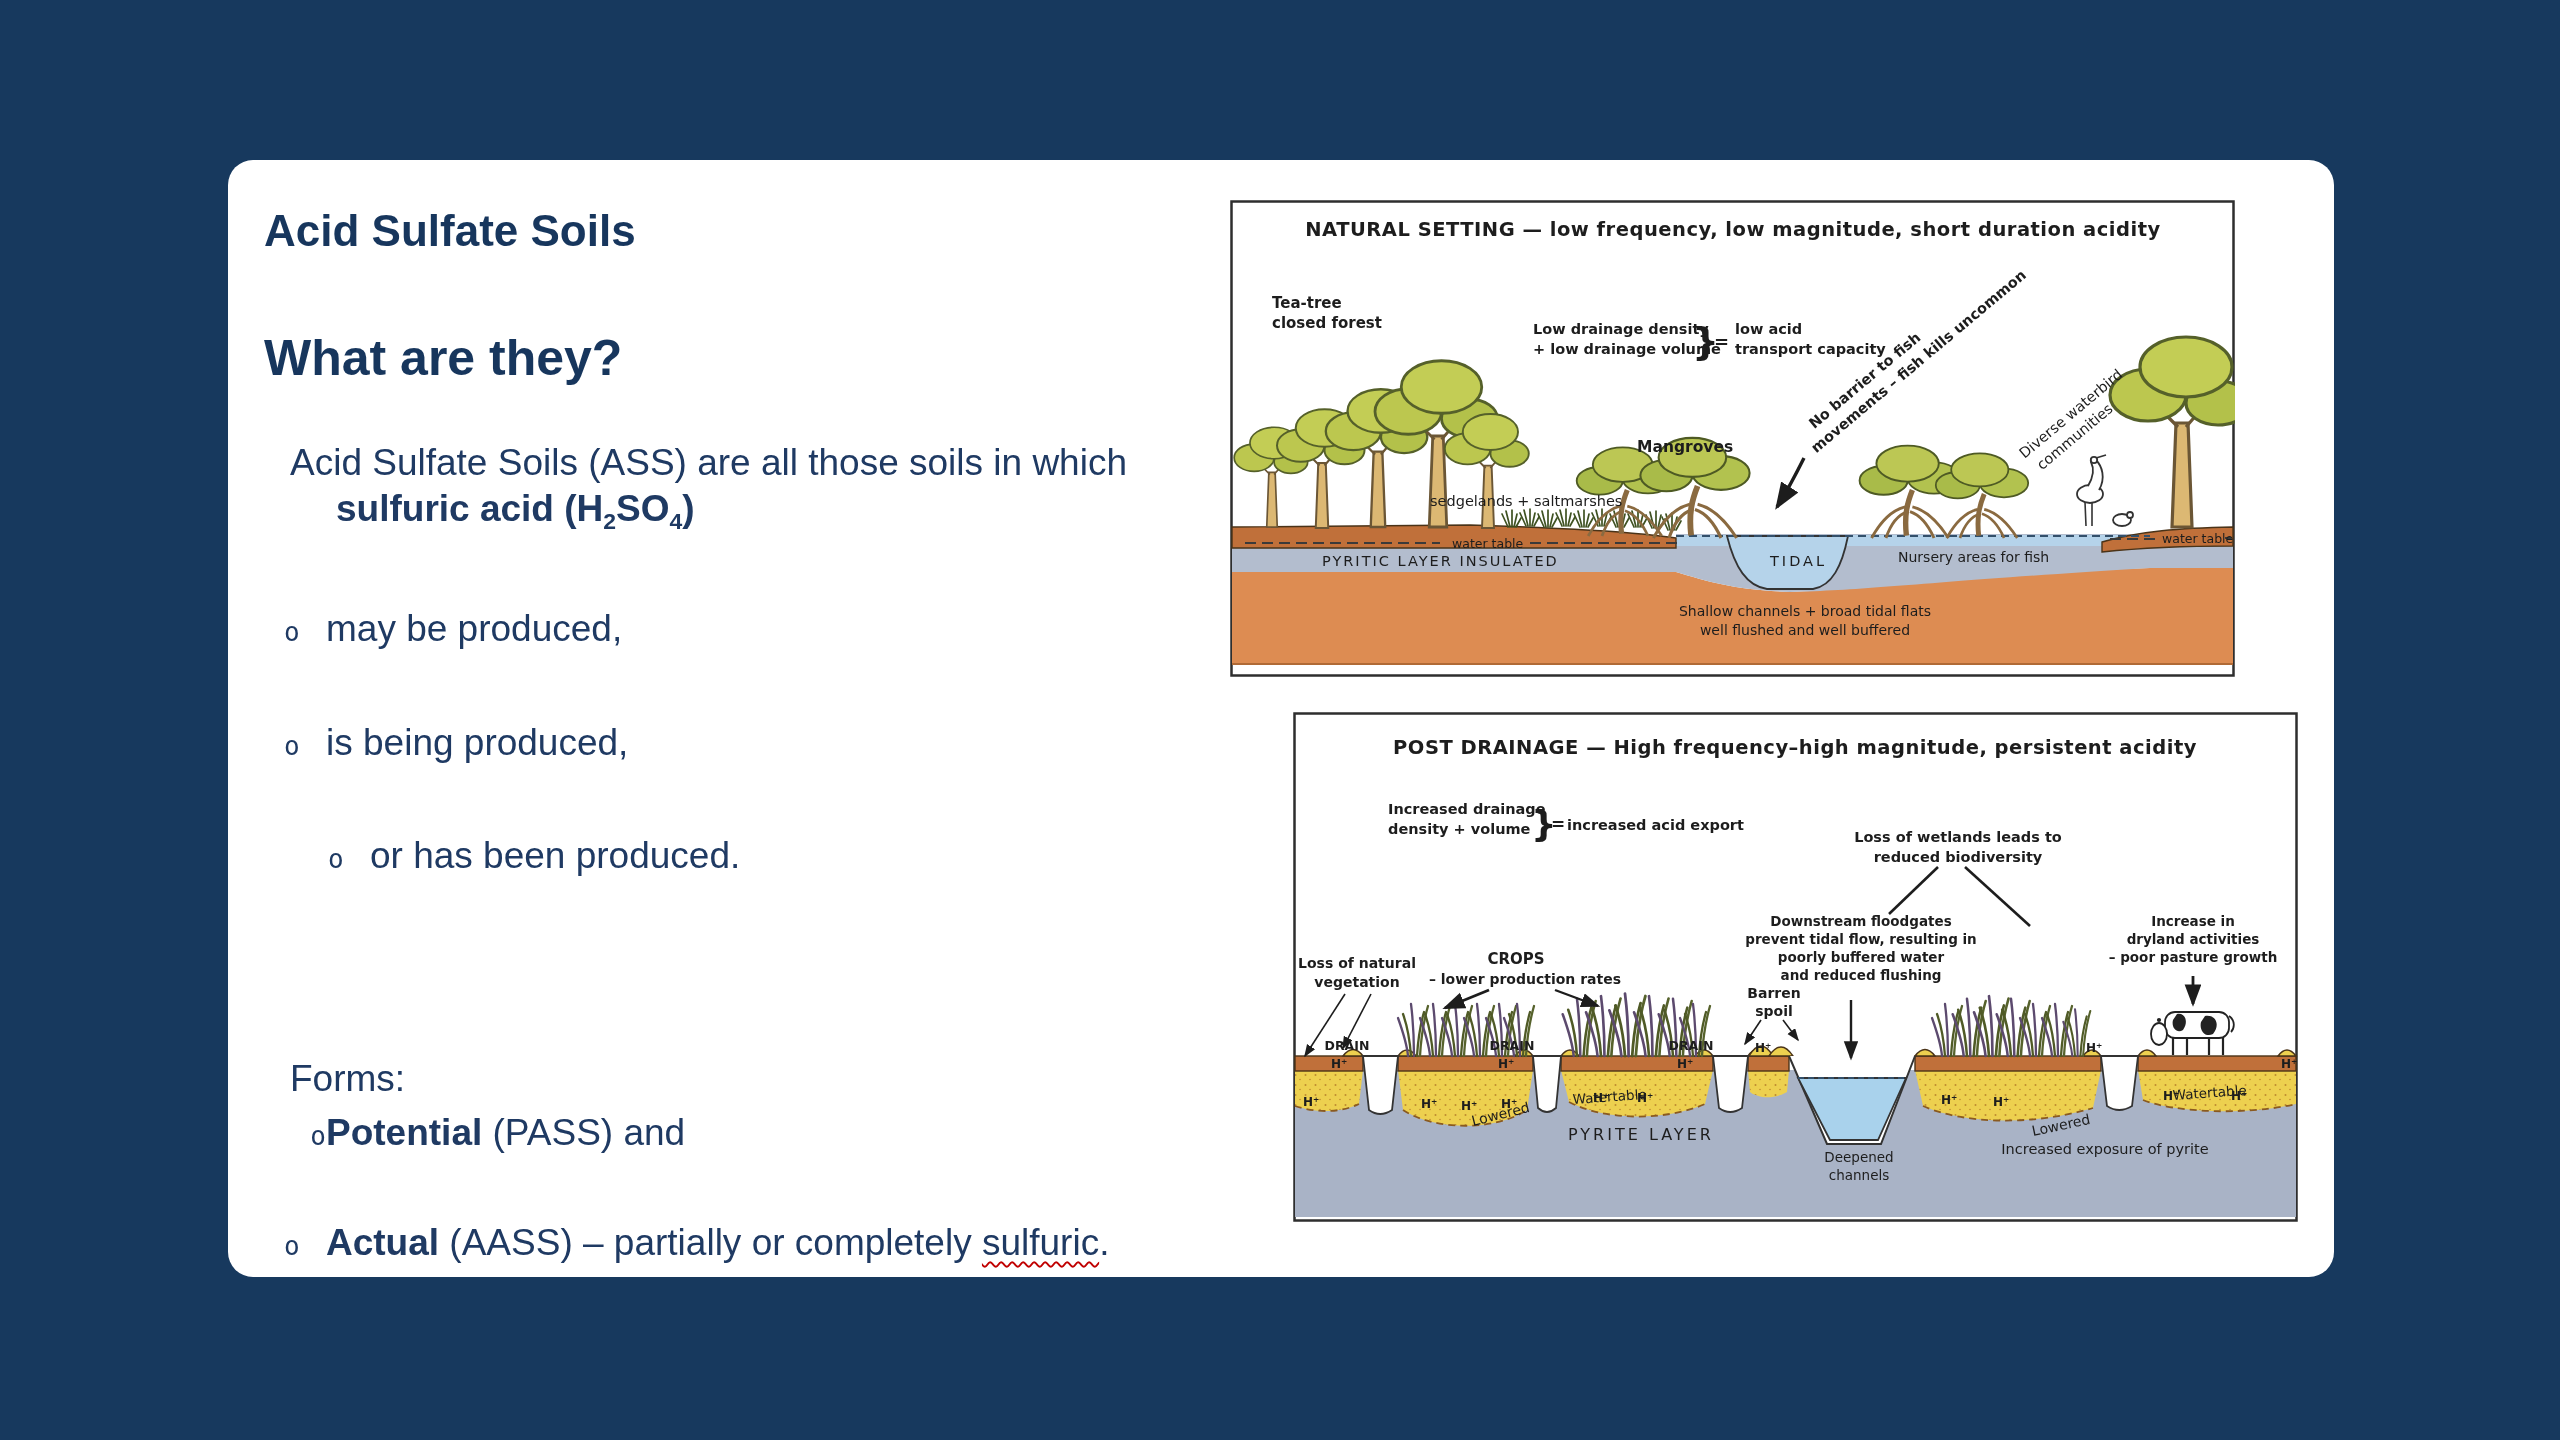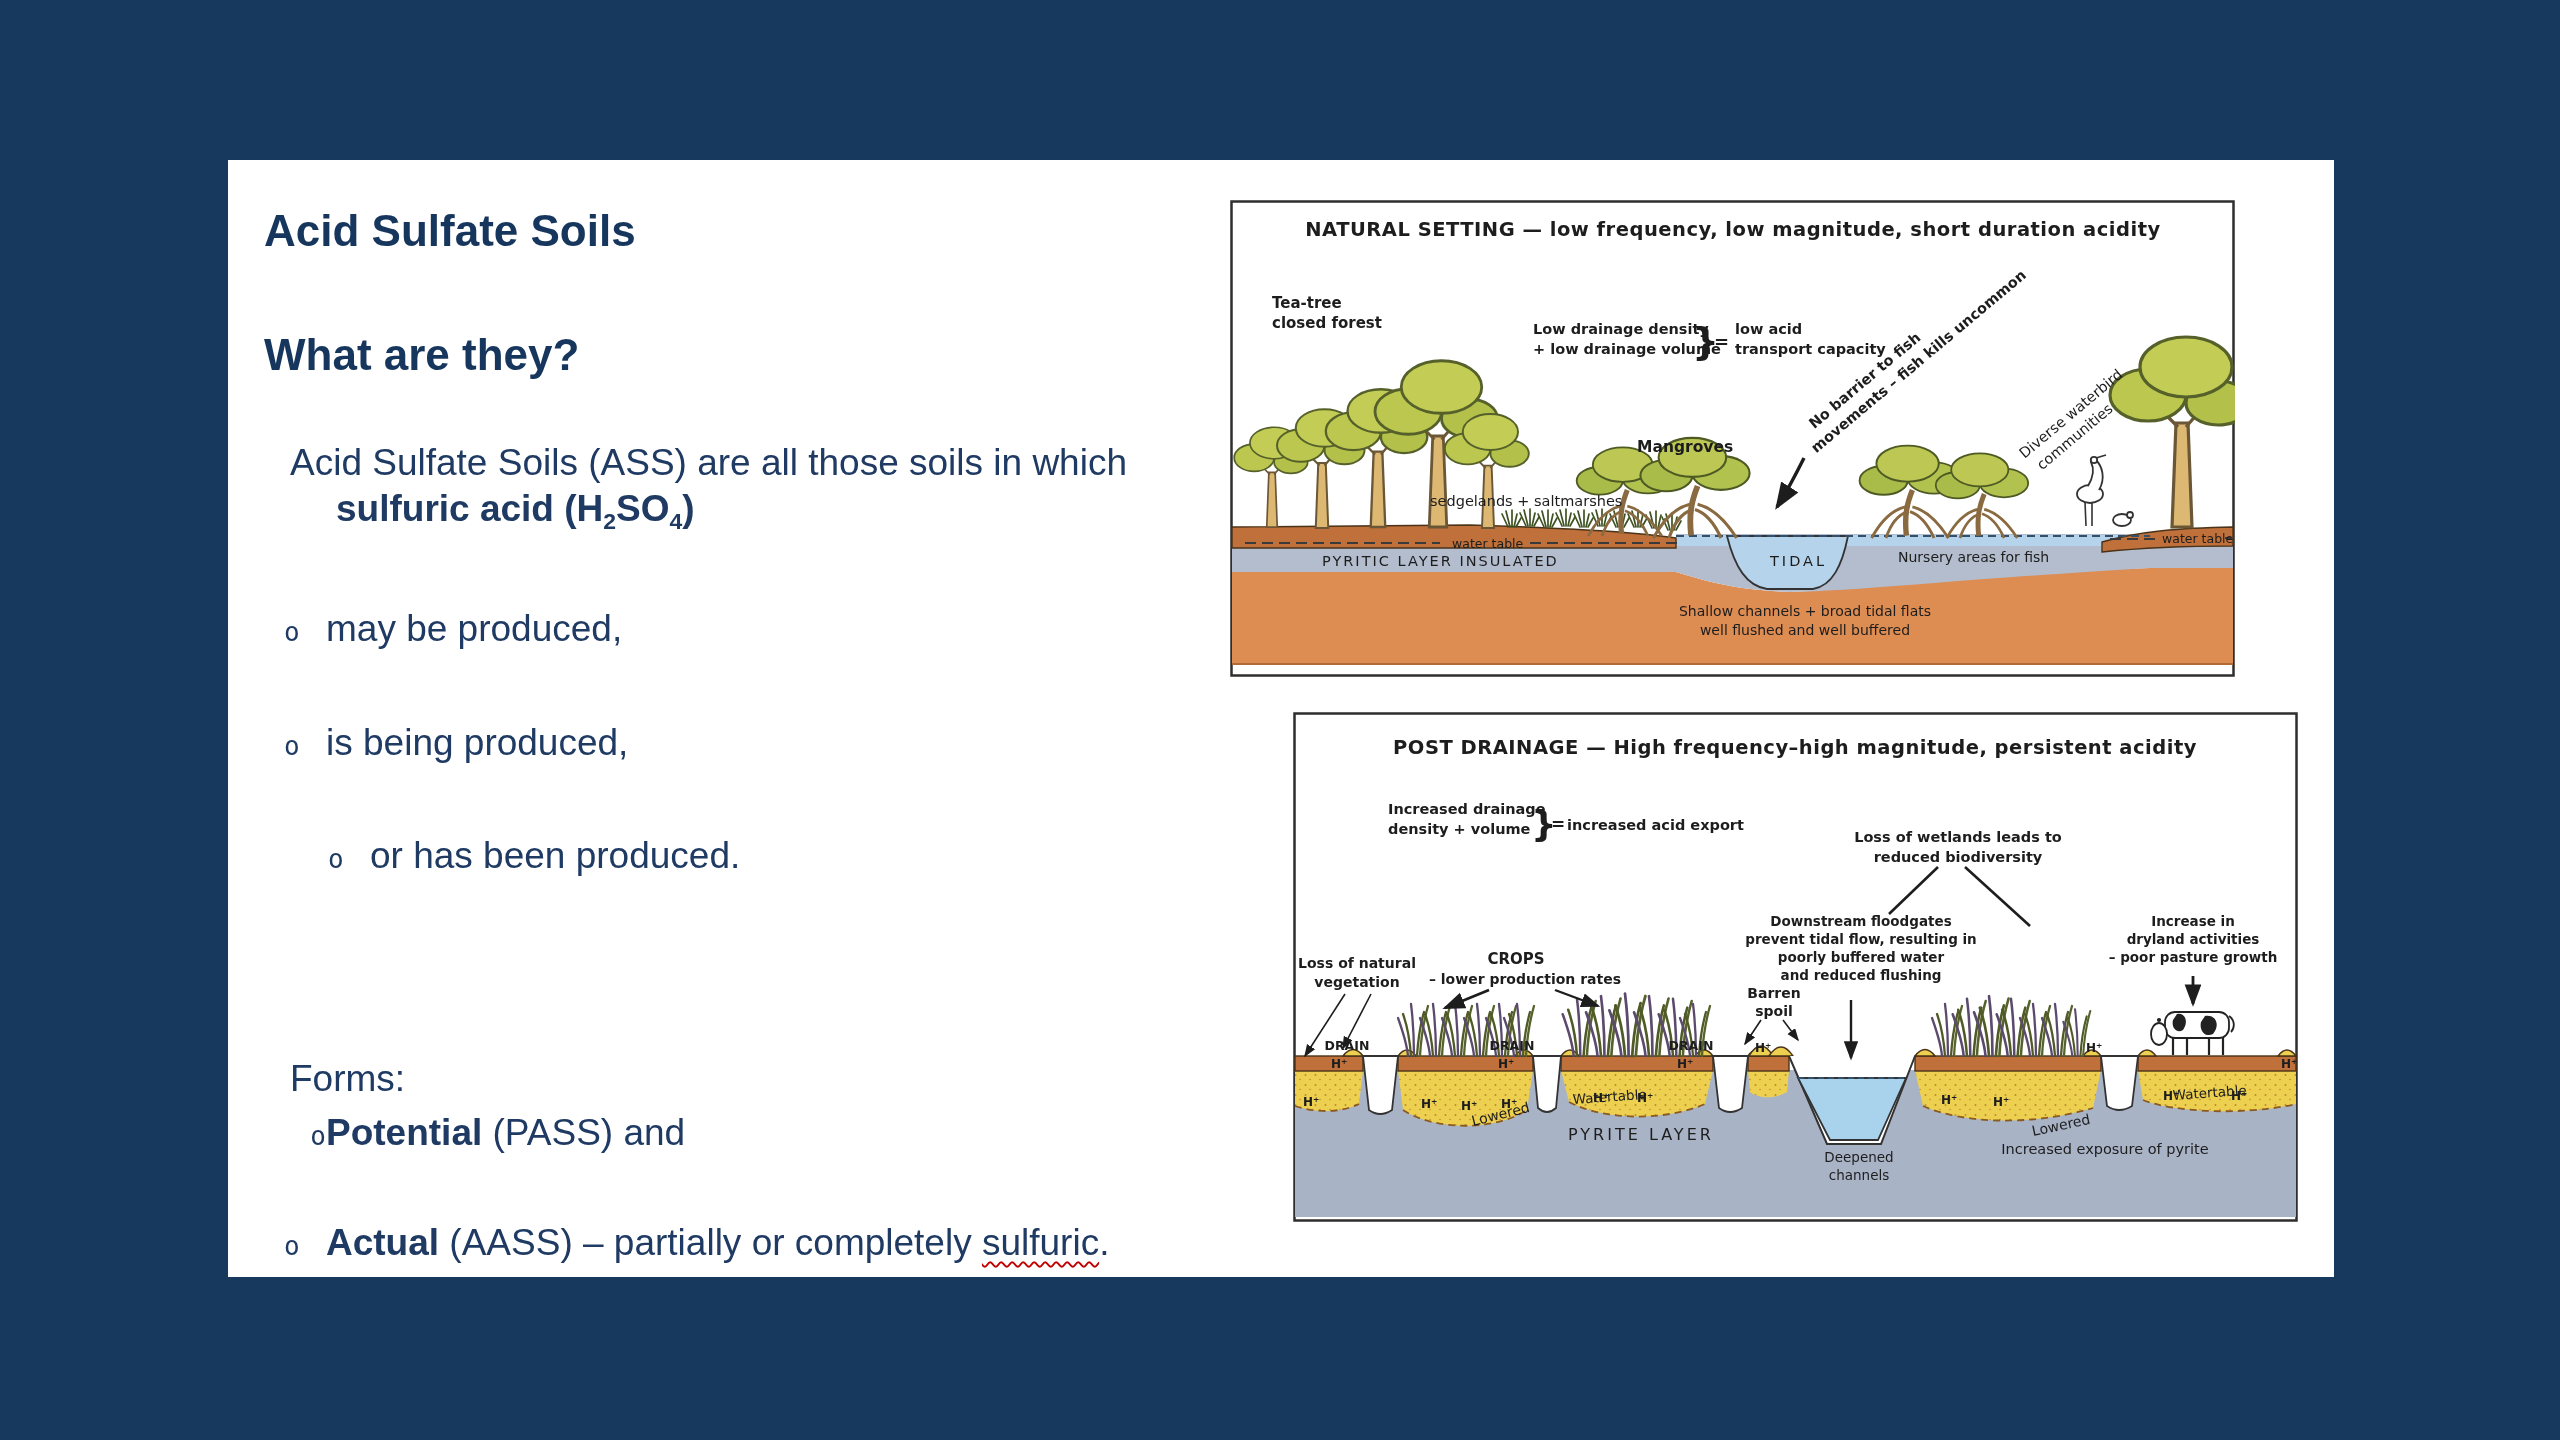--- a/index.html
+++ b/index.html
@@ -4,24 +4,25 @@
 <style>
   html,body{margin:0;padding:0;}
   body{
     width:2560px;height:1440px;position:relative;overflow:hidden;
     background:#17395e;
     font-family:"Liberation Sans","DejaVu Sans",sans-serif;
   }
   .slide{
     position:absolute;left:228px;top:160px;width:2106px;height:1117px;
     background:#ffffff;
+    border-radius:25px;
   }
   .txt{position:absolute;color:#1f3a63;font-size:37px;line-height:1.22;white-space:nowrap;}
   .title{left:36px;top:44px;font-size:44px;font-weight:bold;color:#17365d;}
-  .heading{left:36px;top:168px;font-size:44px;font-weight:bold;color:#17365d;}
+  .heading{left:36px;top:168px;font-size:50px;font-weight:bold;color:#17365d;}
   .intro1{left:62px;top:280px;}
   .intro2{left:108px;top:326px;font-weight:bold;}
   .intro2 sub{font-size:0.62em;}
   .bullet{left:56px;}
   .bullet .mk{display:inline-block;width:42px;font-size:26px;font-family:"DejaVu Sans Mono",monospace;color:#1f3a63;}
   .b1{top:446px;} .b2{top:560px;} .b3{top:673px;margin-left:44px;}
   .coastal{left:62px;top:776px;}
   .forms{left:62px;top:896px;}
   .fb1{top:950px;text-align:right;} .fb2{top:1060px;}
   .bold{font-weight:bold;}

